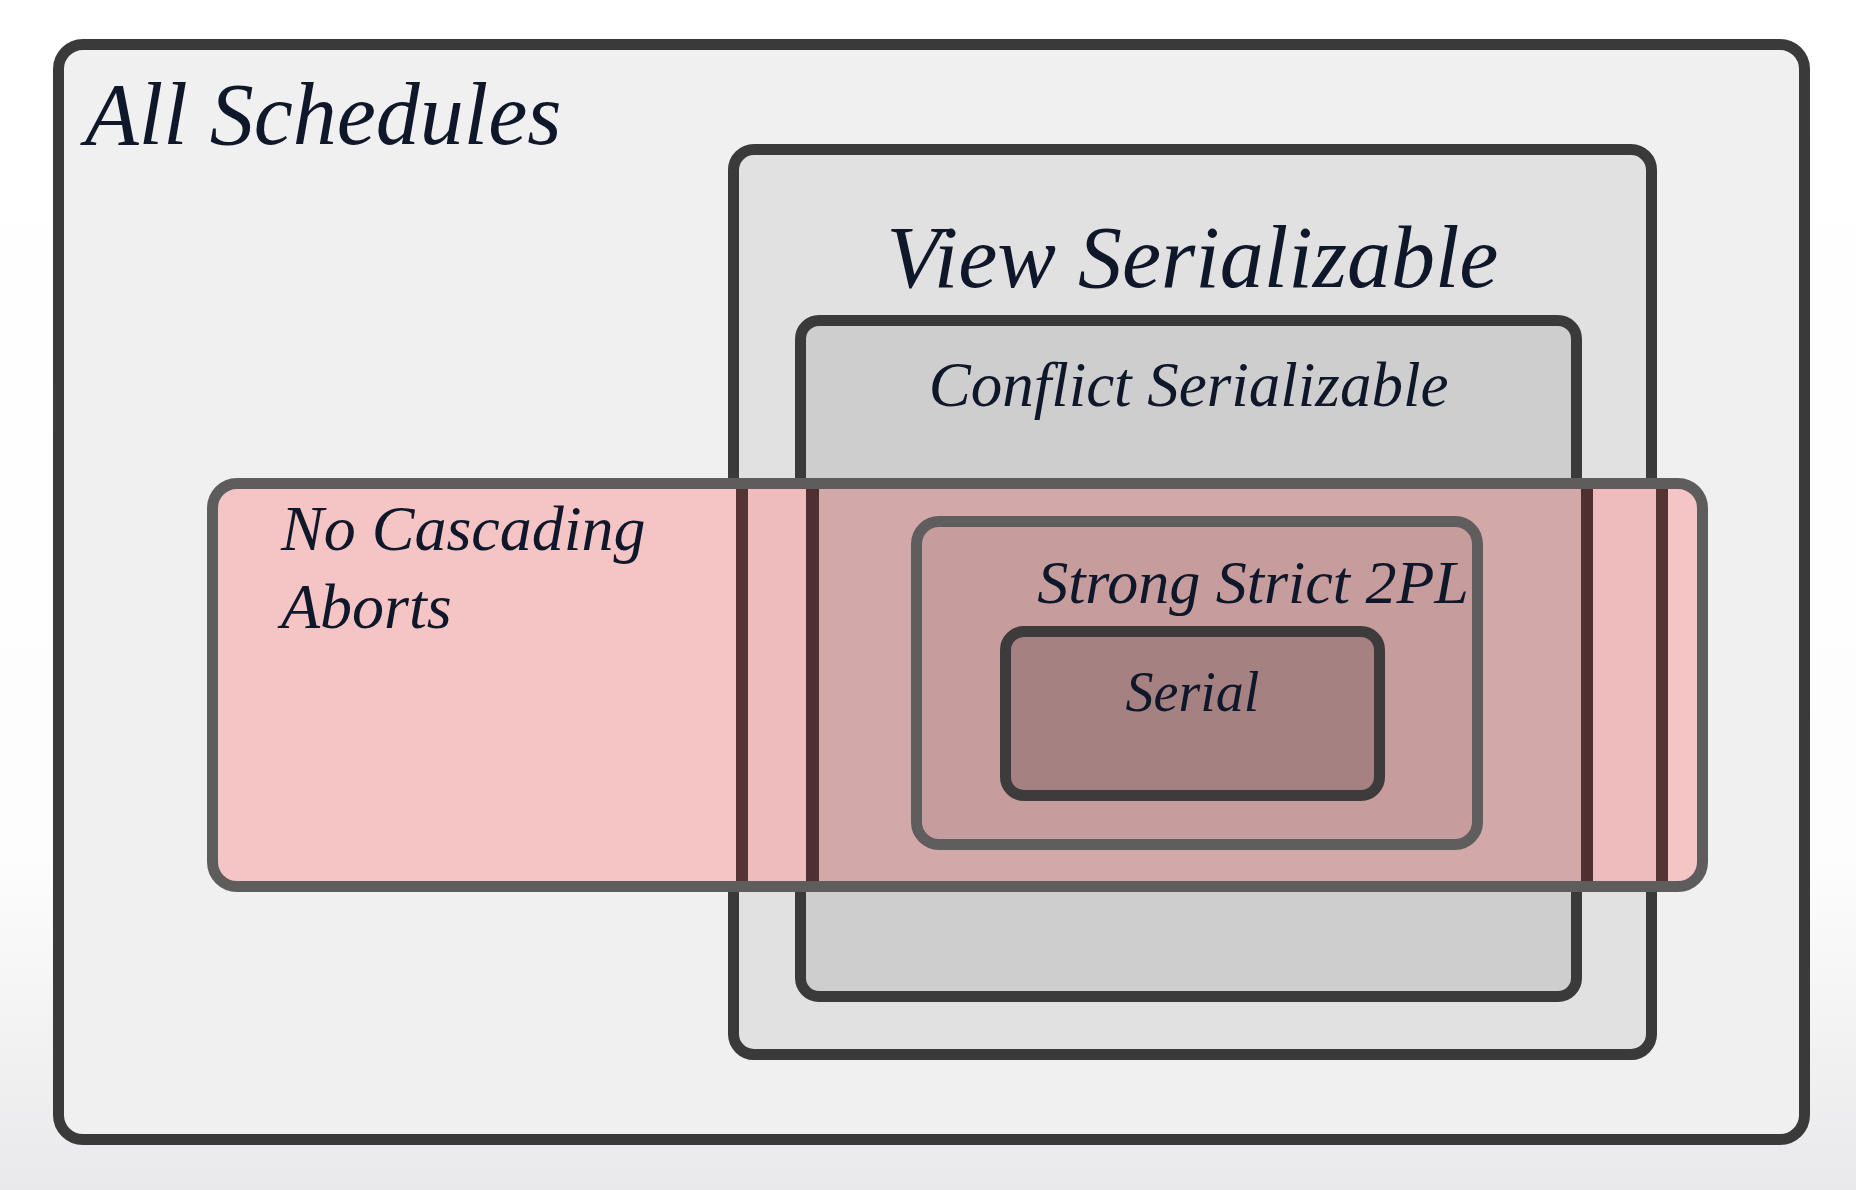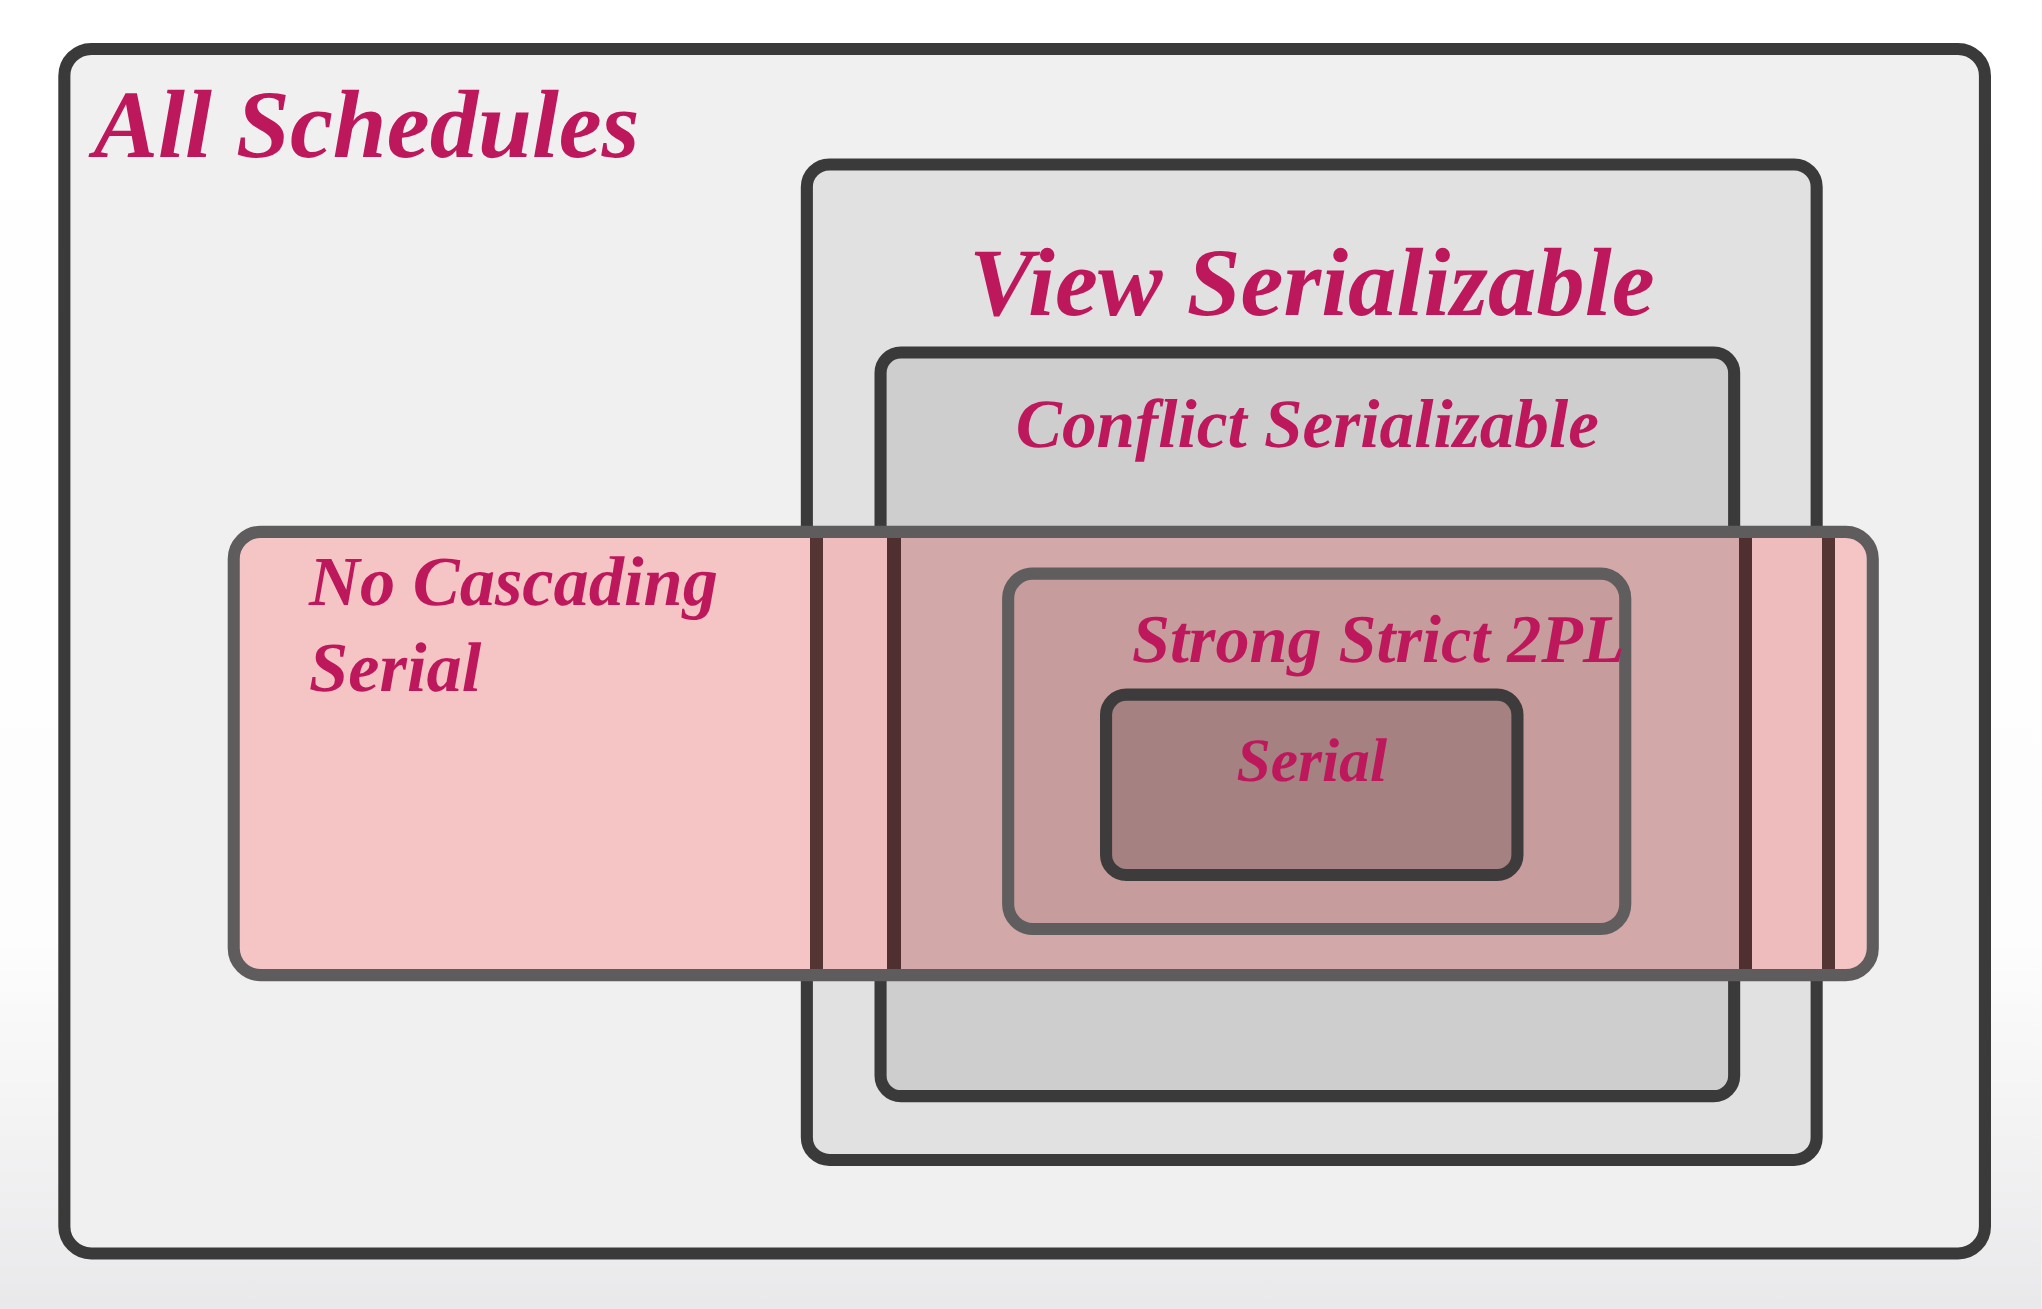--- a/index.html
+++ b/index.html
@@ -49,22 +49,22 @@
     background: #c69c9c; border: 11px solid #5f5d5d; border-radius: 28px;
   }
   .box-serial {
     left: 1000px; top: 626px; width: 385px; height: 175px;
     background: #a68181; border: 11px solid #3d3b3b; border-radius: 24px;
   }
 
   
   .lbl {
     position: absolute;
-    color: #be185d;
-    font-style: italic; font-weight: bold;
+    color: #0f172a;
+    font-style: italic; font-weight: normal;
     line-height: 1; white-space: pre-line;
   }
   .lbl-all      { left: 85px;  top: 71px;  font-size: 88px; }
   .lbl-view     { left: 728px; top: 174px; width: 929px; text-align: center; font-size: 88px; margin-top: 40px; }
   .lbl-conflict { left: 795px; top: 354px; width: 787px; text-align: center; font-size: 63px; }
   .lbl-nca      { left: 281px; top: 490px; font-size: 64px; line-height: 1.22; }
   .lbl-ss2pl    { left: 911px; top: 551px; width: 596px; text-align: center; font-size: 62px; margin-left: 44px; }
   .lbl-serial   { left: 1000px; top: 664px; width: 385px; text-align: center; font-size: 56px; }
 </style>
 </head>
@@ -76,17 +76,17 @@
   <div class="box box-view"></div>
   <div class="box box-conflict"></div>
   <div class="box box-nca"></div>
   <div class="box box-ss2pl"></div>
   <div class="box box-serial"></div>
 
   <div class="lbl lbl-all">All Schedules</div>
   <div class="lbl lbl-view">View Serializable</div>
   <div class="lbl lbl-conflict">Conflict Serializable</div>
   <div class="lbl lbl-nca">No Cascading
-Serial</div>
+Aborts</div>
   <div class="lbl lbl-ss2pl">Strong Strict 2PL</div>
   <div class="lbl lbl-serial">Serial</div>
 
 </div>
 
 </body></html>

